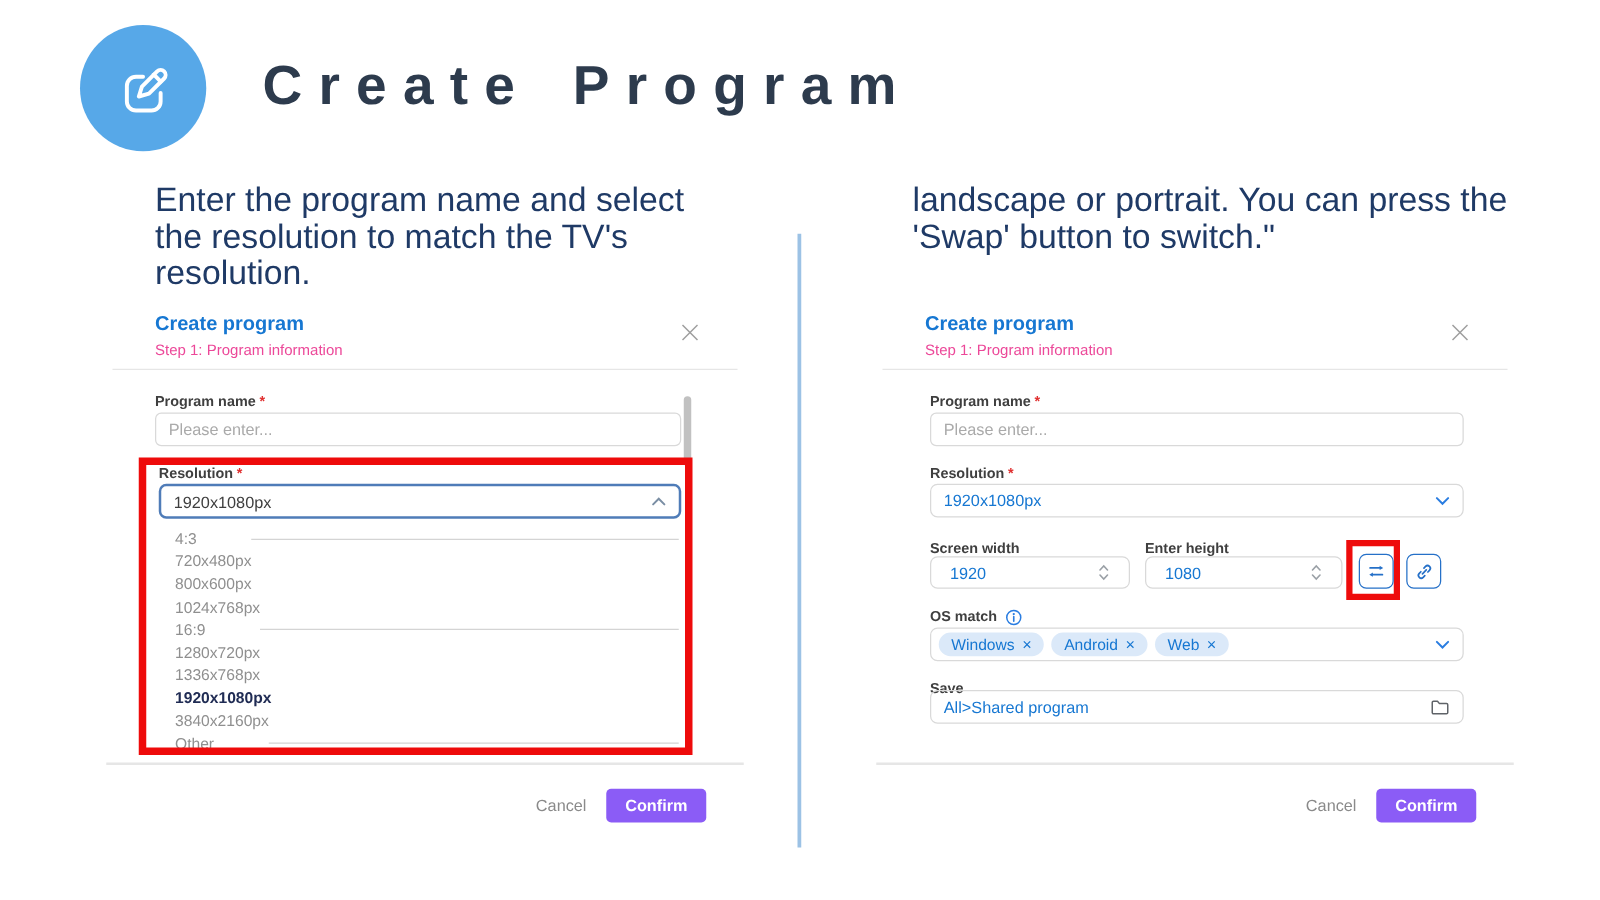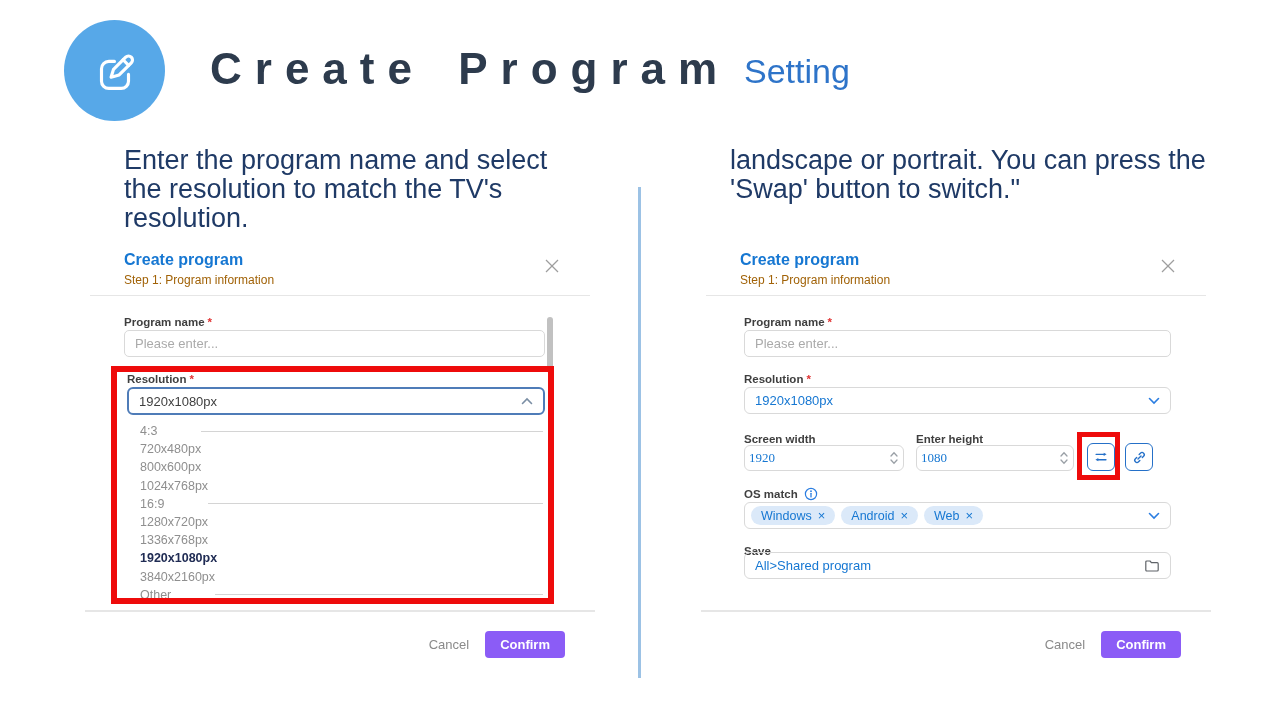--- a/index.html
+++ b/index.html
@@ -19,21 +19,21 @@
   .note-right { left:730px; }
 
   
   .v-divider { position:absolute; left:638px; top:187px; width:3px; height:491px; background:#9cc2e5; }
 
   
   .dialog { position:absolute; top:240px; width:500px; height:436px; background:#fff; }
   .dlg-left  { left:90px; }
   .dlg-right { left:706px; }
   .dlg-title { position:absolute; left:34px; top:11px; font-size:16px; font-weight:bold; color:#1677d2; }
-  .dlg-step  { position:absolute; left:34px; top:33px; font-size:12px; color:#a16207; }
+  .dlg-step  { position:absolute; left:34px; top:33px; font-size:12px; color:#ec4899; }
   .dlg-close { position:absolute; right:30px; top:18px; width:16px; height:16px; cursor:pointer; }
   .hdr-rule { position:absolute; left:0; right:0; top:55px; height:1px; background:#e6e6e6; }
   .ftr-rule { position:absolute; left:-5px; right:-5px; top:370px; height:2px; background:#e6e6e6; }
 
   .fld-label { position:absolute; font-size:11.5px; font-weight:bold; color:#3f3f3f; }
   .req { color:#e03131; margin-left:3px; }
 
   .txt-input { position:absolute; height:27px; border:1px solid #d9d9d9; border-radius:5px;
                font-family:"Liberation Sans",sans-serif; font-size:13px; color:#444; padding:0 10px; outline:none; }
   .txt-input::placeholder { color:#aaaaaa; }
@@ -59,21 +59,21 @@
   .dlg-right .lbl-pn { left:38px; top:76px; }
   .dlg-right .inp-pn { left:38px; top:90px; width:427px; }
   .dlg-right .lbl-res { left:38px; top:133px; }
   .select-closed { position:absolute; height:27px; border:1px solid #d9d9d9; border-radius:6px;
                    display:flex; align-items:center; padding:0 10px; font-size:13px; color:#1677d2; }
   .res-select { left:38px; top:147px; width:427px; }
   .select-closed .chev { margin-left:auto; }
   .lbl-sw { left:38px; top:193px; }
   .lbl-sh { left:210px; top:193px; }
   .num-input { position:absolute; top:205px; height:26px; border:1px solid #d9d9d9; border-radius:6px;
-               display:flex; align-items:center; padding:0 4px; font-size:13px; color:#1677d2;font-family:Liberation Serif, serif; }
+               display:flex; align-items:center; padding:0 15px; font-size:13px; color:#1677d2; }
   .num-w { left:38px; width:160px; }
   .num-h { left:210px; width:158px; }
   .stepper { margin-left:auto; }
   .sq-btn { position:absolute; top:203px; width:28px; height:28px; border:1.5px solid #2570c8; border-radius:6px;
             display:flex; align-items:center; justify-content:center; background:#fff; cursor:pointer; }
   .swap-btn { left:381px; z-index:6; }
   .link-btn { left:419px; }
   .lbl-os { left:38px; top:247px; display:flex; align-items:center; gap:6px; }
   .os-select { left:38px; top:262px; width:427px; height:27px; padding:0 10px 0 6px; }
   .chips { display:flex; gap:6px; }
@@ -98,21 +98,20 @@
   <div class="app-icon">
     <svg width="54" height="54" viewBox="0 0 48 48">
       <g fill="none" stroke="#ffffff" stroke-width="2.8" stroke-linecap="round" stroke-linejoin="round">
         <path d="M36 27 v6 a6.5 6.5 0 0 1 -6.5 6.5 h-11 a6.5 6.5 0 0 1 -6.5 -6.5 v-11 a6.5 6.5 0 0 1 6.5 -6.5 h5"></path>
         <path d="M20.5 29.5 l2.2-7 L33.5 11.7 a3.5 3.5 0 0 1 5 5 L27.7 27.5 Z"></path>
         <path d="M31.2 14 l4.9 4.9"></path>
       </g>
     </svg>
   </div>
   <div class="main-title">Create Program</div>
-  <div class="sub-title">Setting</div>
 
   <div class="note note-left">
     <div>Enter the program name and select</div>
     <div>the resolution to match the TV's</div>
     <div>resolution.</div>
   </div>
   <div class="note note-right">
     <div>landscape or portrait. You can press the</div>
     <div>'Swap' button to switch."</div>
   </div>

